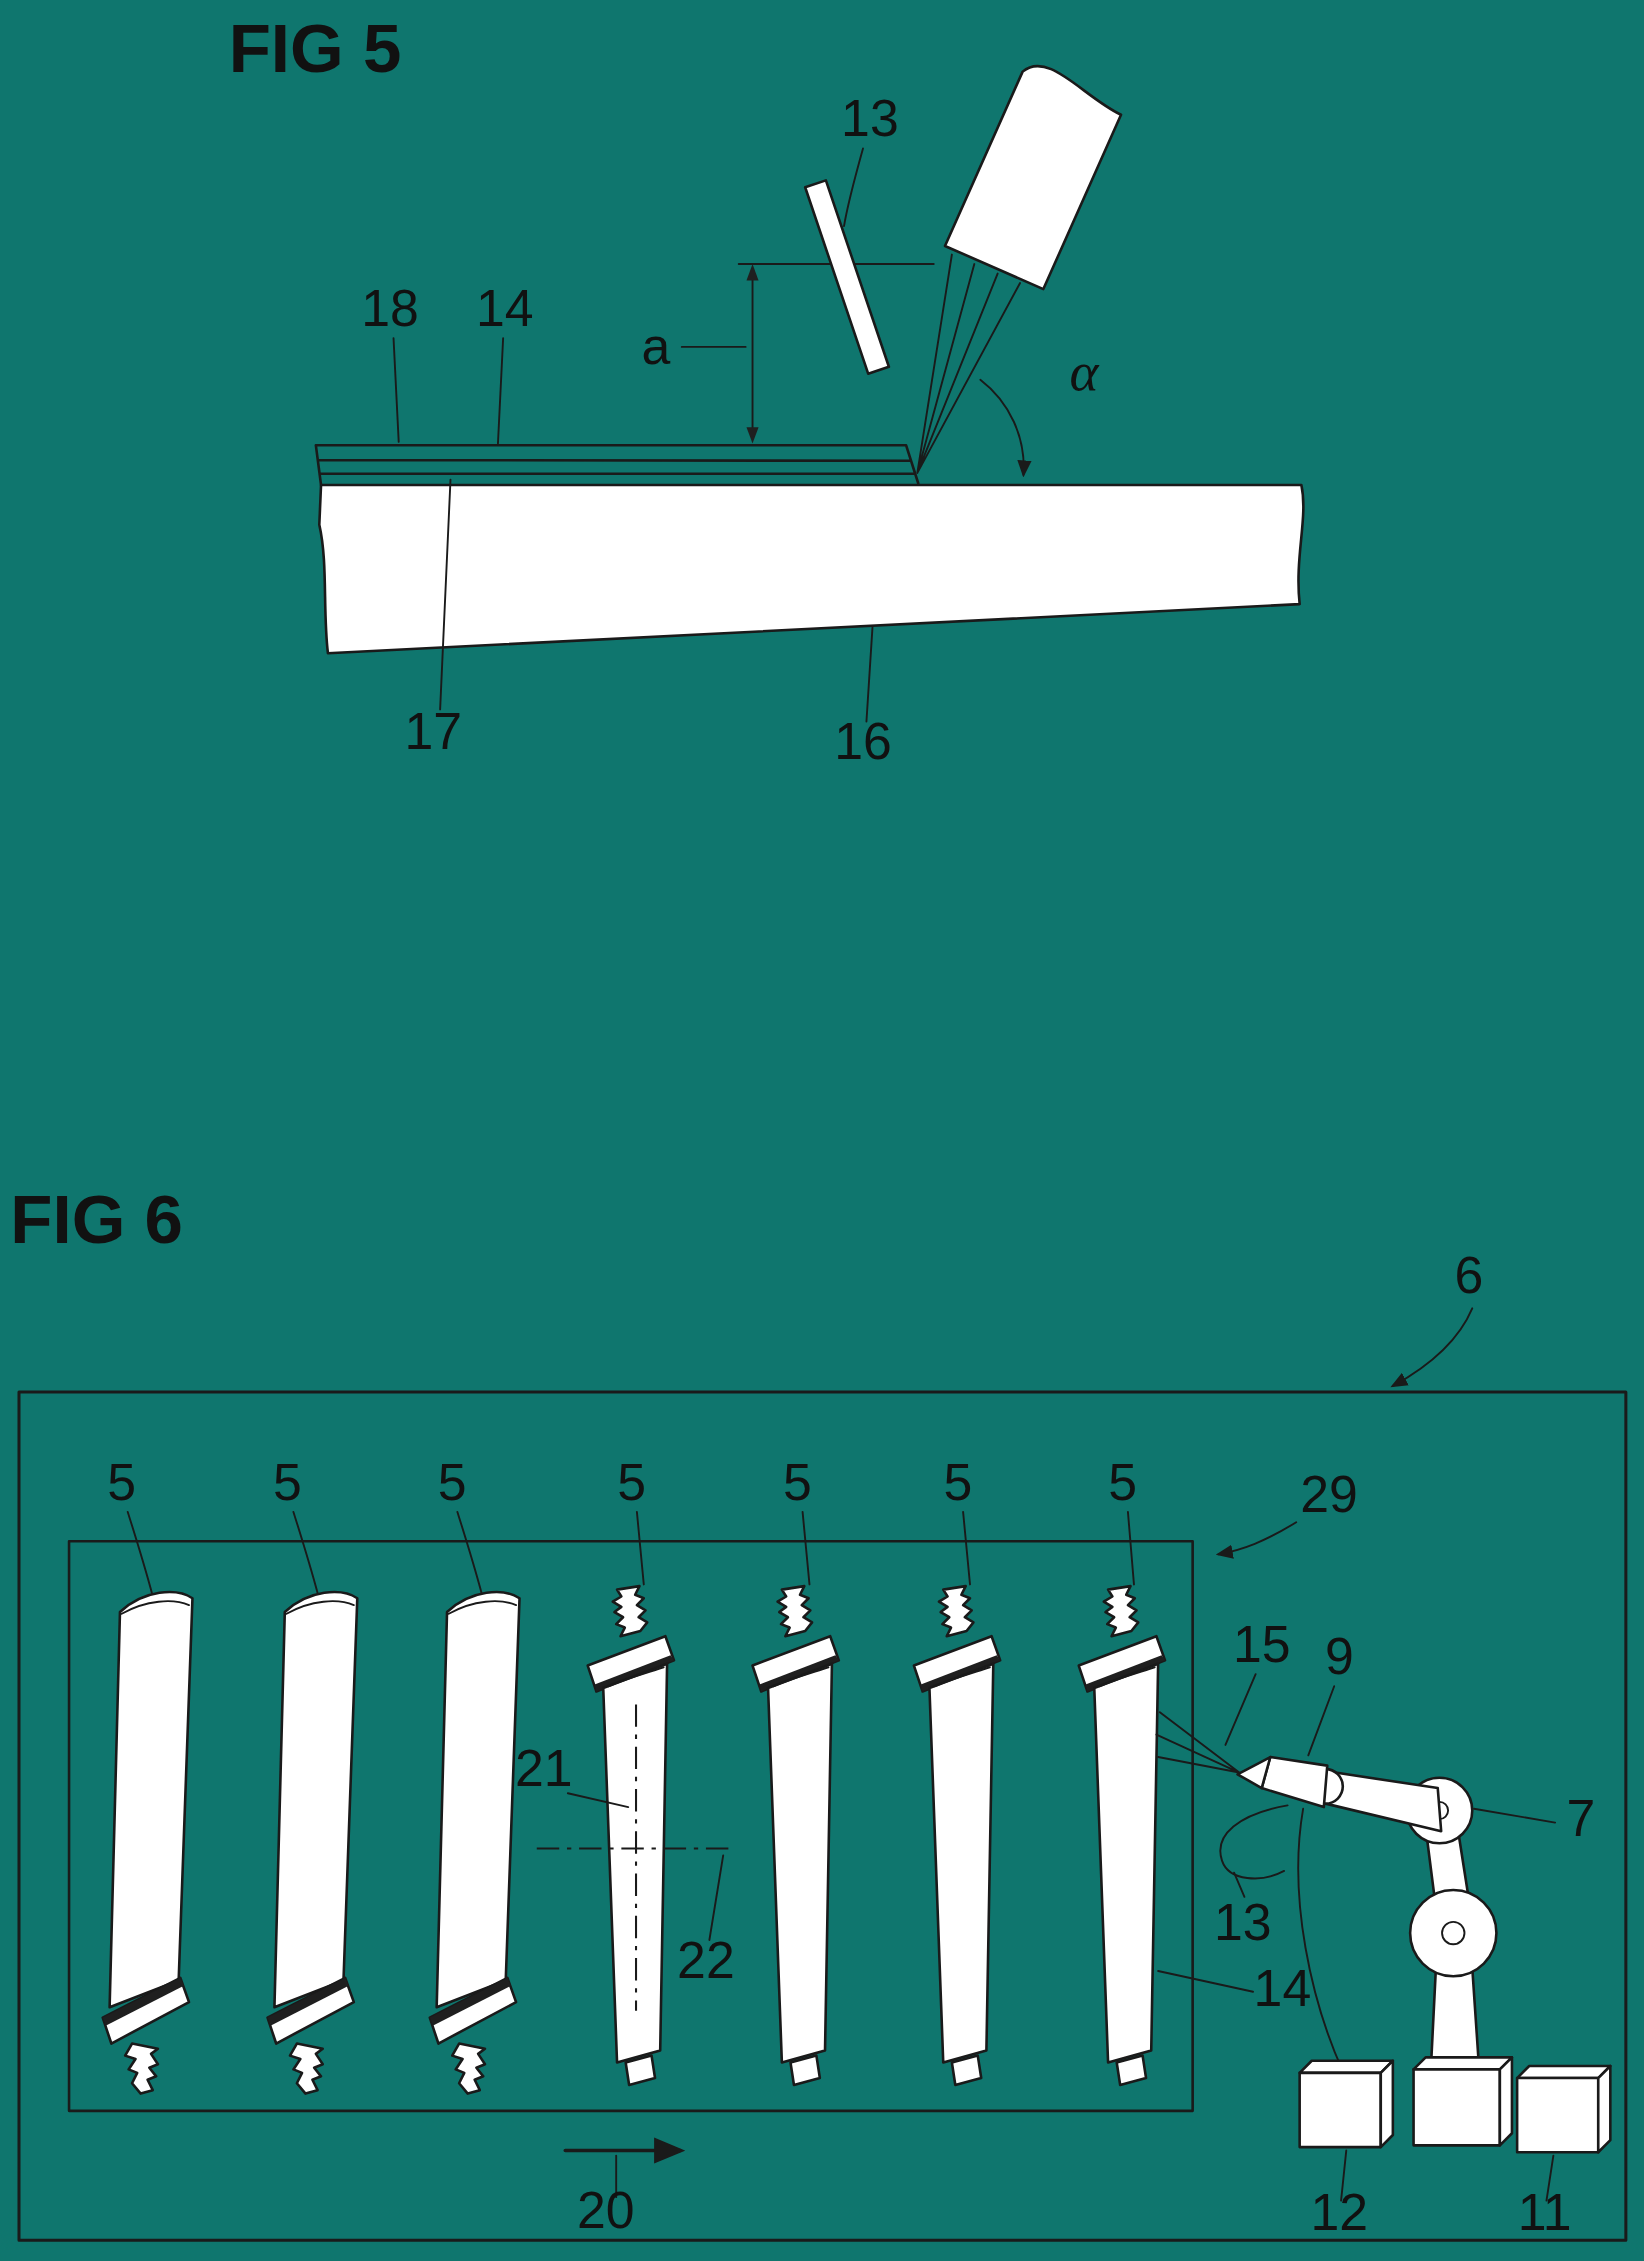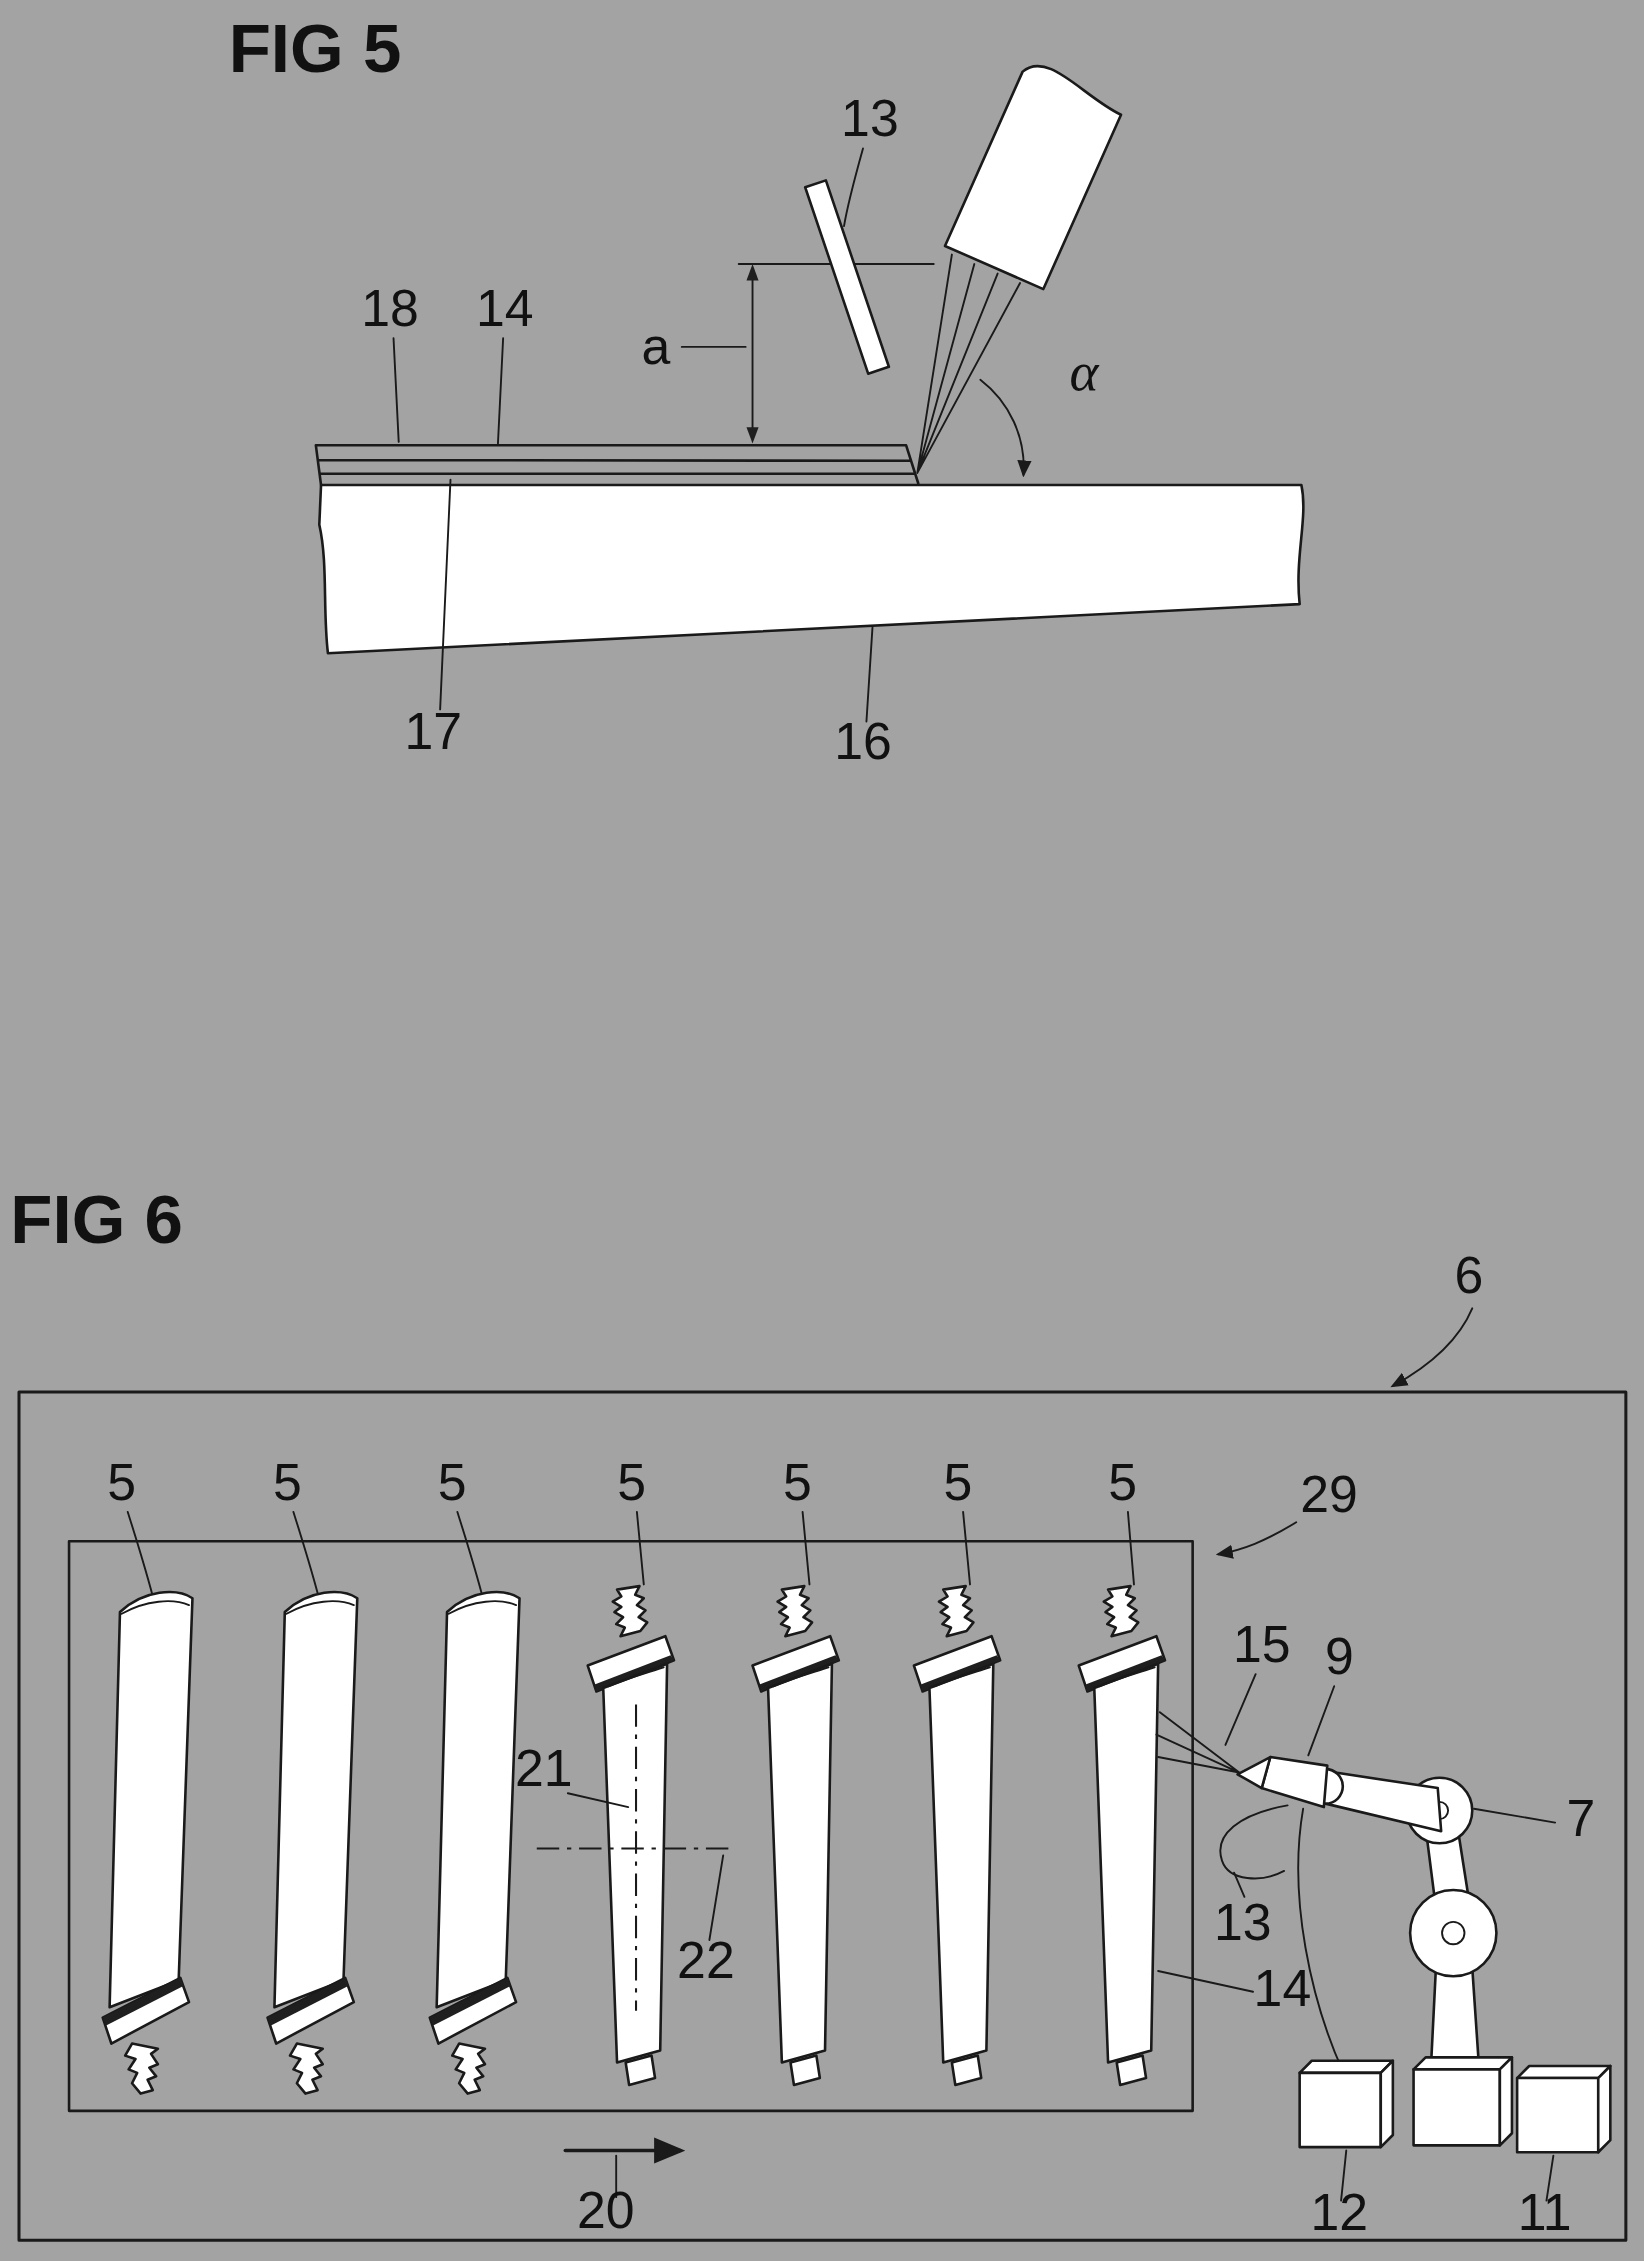--- a/index.html
+++ b/index.html
@@ -1,16 +1,16 @@
 <!DOCTYPE html>
 <html style="font-size:14px"><head>
 <meta charset="utf-8">
 <style>
   html,body{margin:0;padding:0;background:#ffffff;}
-  .page{width:1644px;height:2261px;background:#a3a3a3;position:relative;}
+  .page{width:1644px;height:2261px;background:#0f766e;position:relative;}
   svg{display:block;}
   .ink{stroke:#1a1a1a;fill:none;stroke-width:3;stroke-linejoin:round;stroke-linecap:round;}
   .thin{stroke:#1a1a1a;fill:none;stroke-width:2.2;stroke-linejoin:round;stroke-linecap:round;}
   .fillw{fill:#ffffff;}
   .dark{fill:#1f1f1f;stroke:none;}
   .dashdot{stroke:#1a1a1a;fill:none;stroke-width:2.4;stroke-dasharray:26 9 5 9;}
   .lbl{font-family:"Liberation Sans",sans-serif;font-size:60px;fill:#111;text-anchor:middle;}
   .title{font-family:"Liberation Sans",sans-serif;font-size:80px;font-weight:600;fill:#111;text-anchor:start;}
   .alpha{font-family:"Liberation Serif",serif;font-style:italic;font-size:64px;fill:#111;text-anchor:middle;}
 </style>

